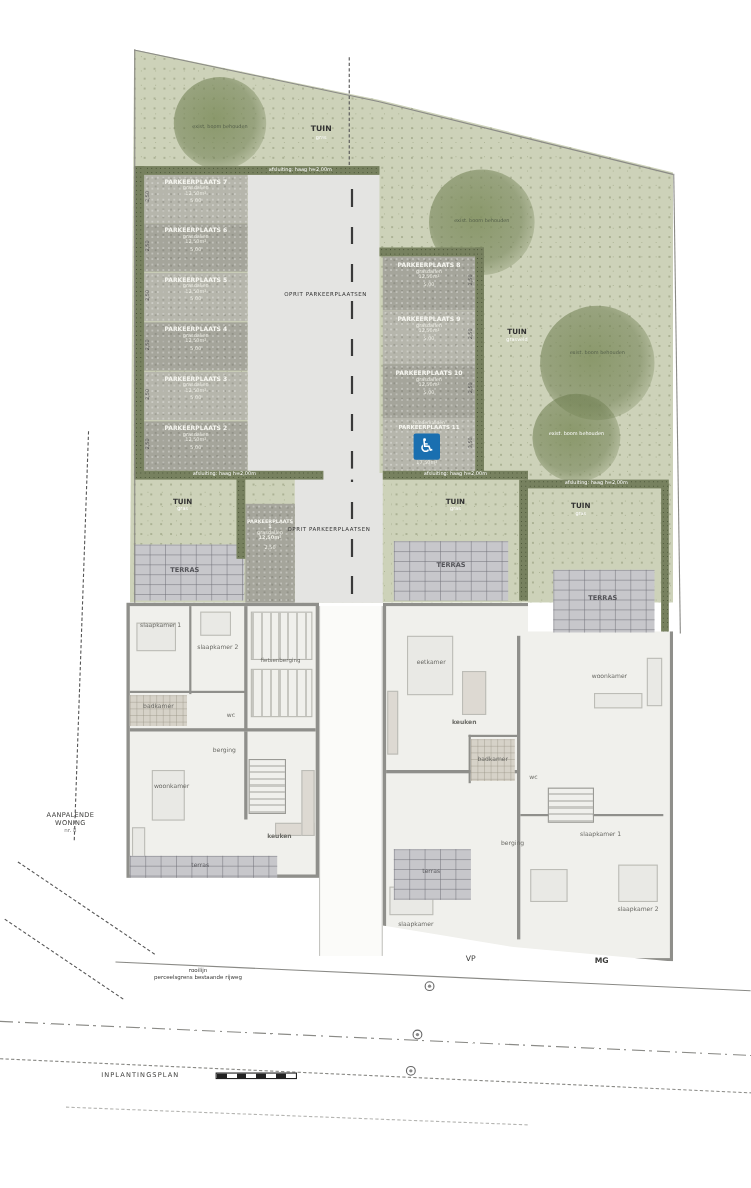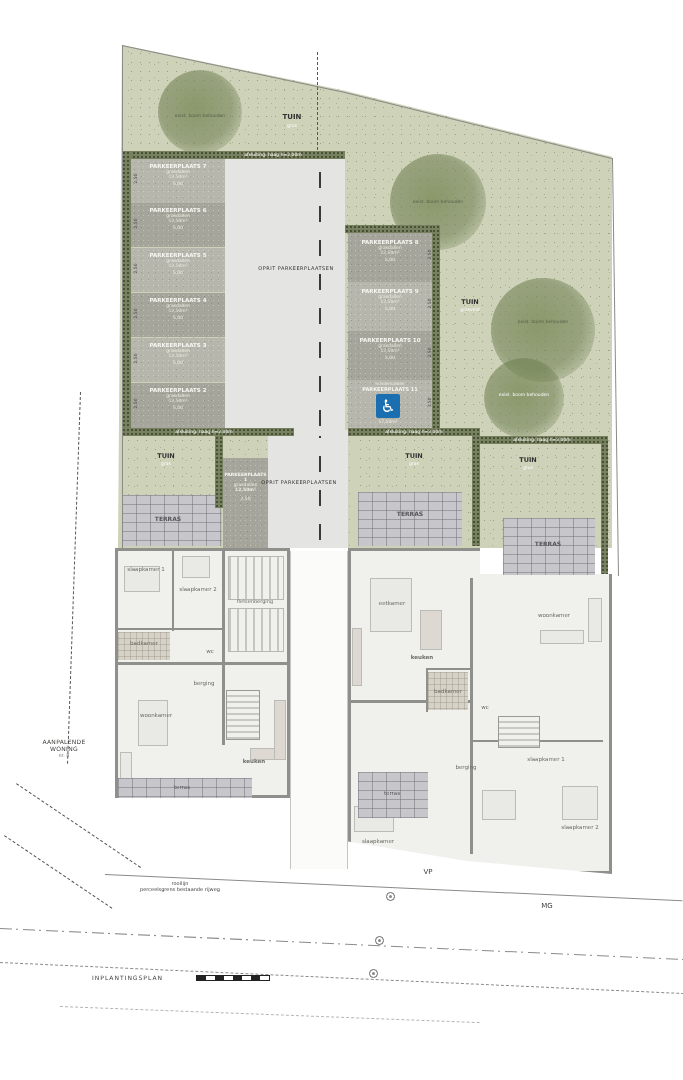--- a/index.html
+++ b/index.html
@@ -278,21 +278,21 @@
   <div class="abs bline" style="left:105px;top:874px;width:578px;transform:rotate(2.6deg);"></div>
   <div class="abs dashdot" style="left:0px;top:928px;width:690px;transform:rotate(2.6deg);"></div>
   <div class="abs bline bdash" style="left:0px;top:962px;width:690px;transform:rotate(2.6deg);"></div>
   <div class="abs bline bdash" style="left:60px;top:1006px;width:420px;transform:rotate(2.2deg);border-top-color:#b5b5b2;"></div>
 
   <div class="abs ann" style="left:110px;top:880px;width:140px;">
     <div style="font-size:5px;">rooilijn</div>
     <div style="font-size:5px;">perceelsgrens bestaande rijweg</div>
   </div>
   <div class="abs ann" style="left:418px;top:868px;width:20px;font-size:7px;">VP</div>
-  <div class="abs ann" style="left:536px;top:902px;width:22px;font-size:7px;">MG</div>
+  <div class="abs ann" style="left:536px;top:869px;width:22px;font-size:7px;font-weight:bold;">MG</div>
   <div class="abs mh" style="left:386px;top:892px;"></div>
   <div class="abs mh" style="left:375px;top:936px;"></div>
   <div class="abs mh" style="left:369px;top:969px;"></div>
 
   <div class="abs ann" style="left:92px;top:974px;width:110px;font-size:6px;letter-spacing:1px;text-align:left;">INPLANTINGSPLAN</div>
   <div class="abs scalebar" style="left:196px;top:975px;width:72px;"></div>
 
 </div>
 
 </body></html>

